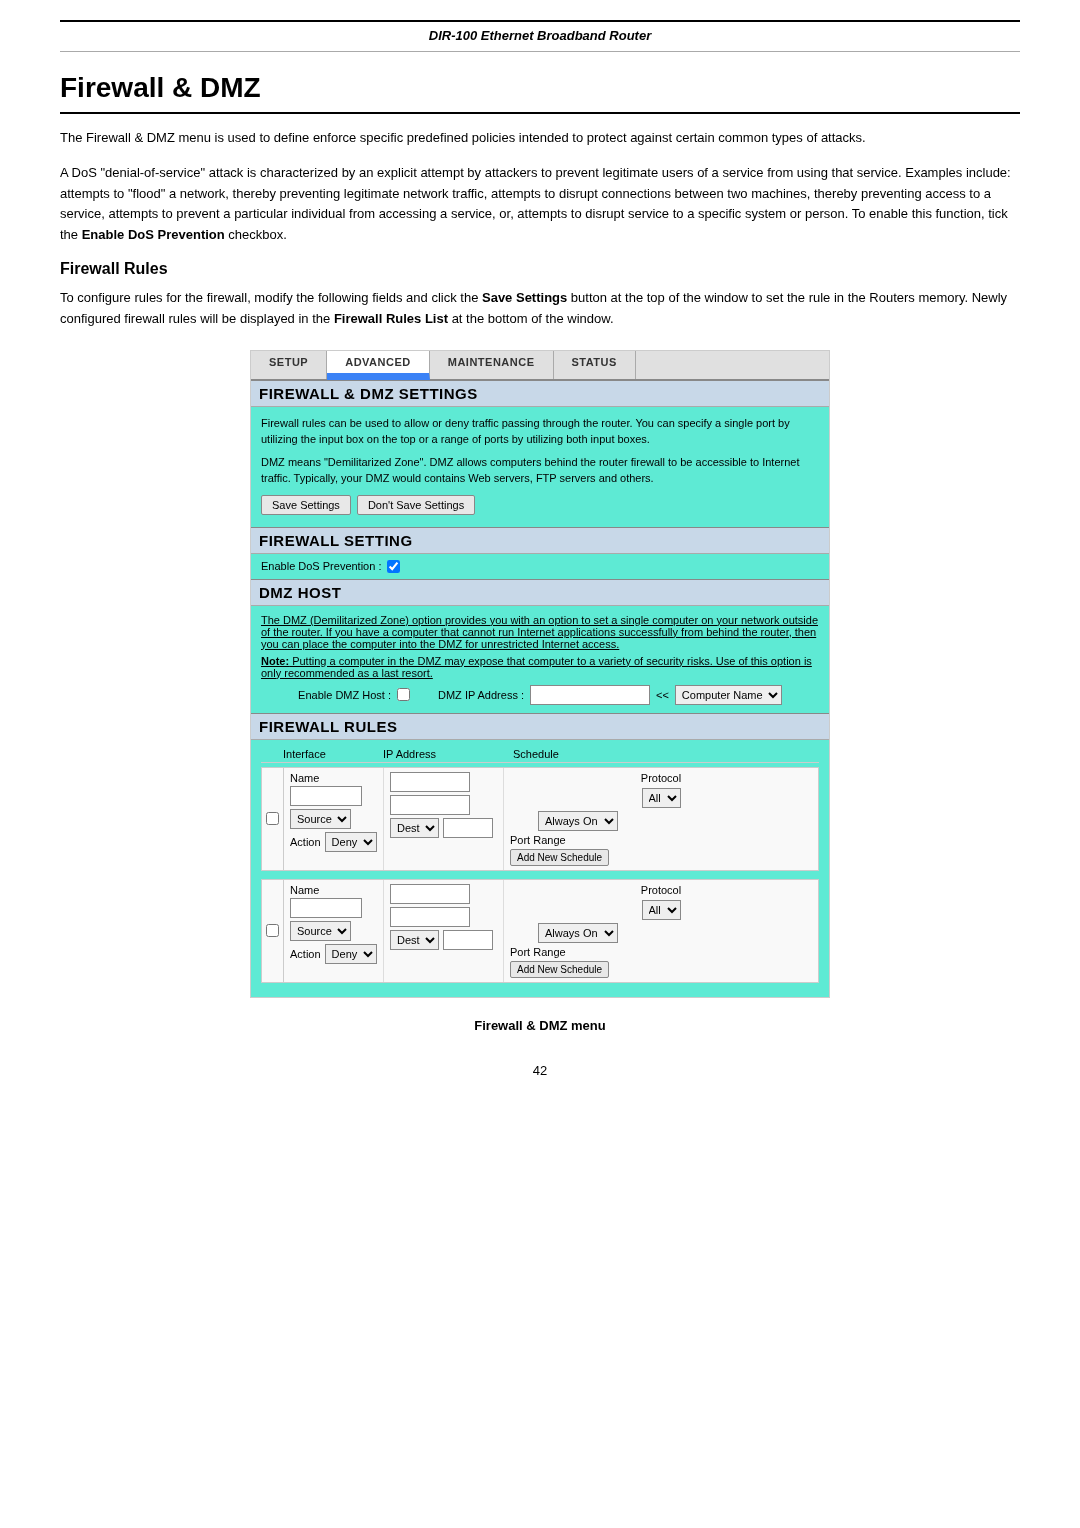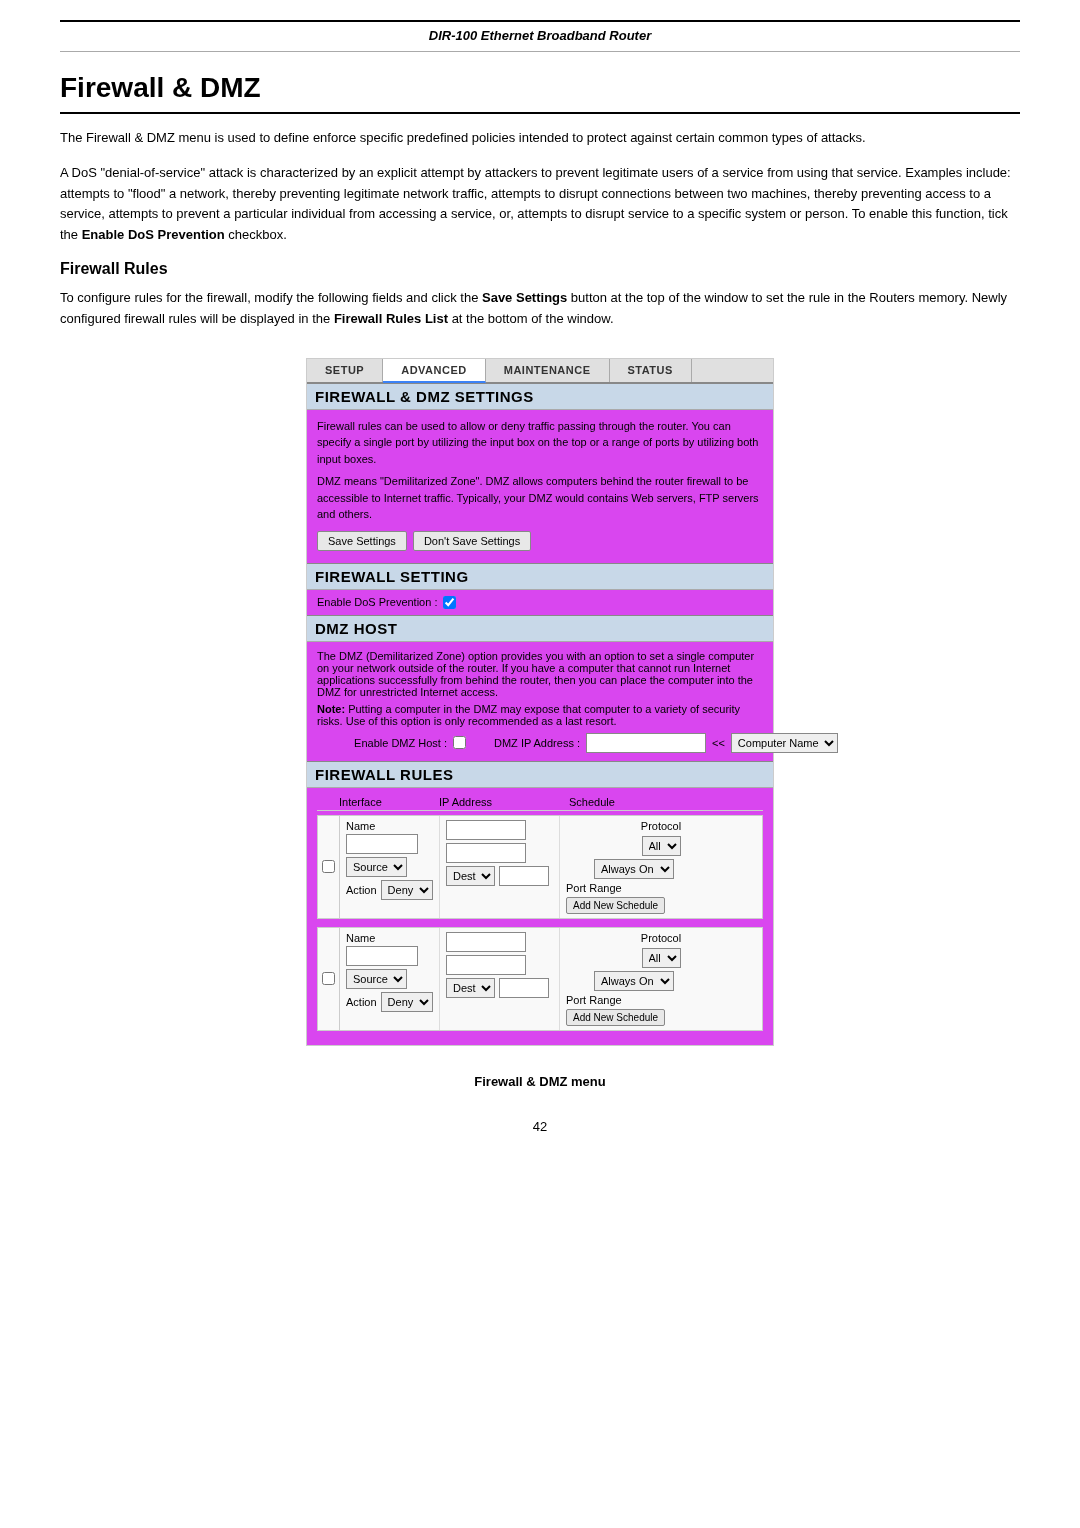--- a/index.html
+++ b/index.html
@@ -45,44 +45,44 @@
       line-height: 1.6;
       margin-bottom: 14px;
     }
     h2.section-title {
       font-size: 16px;
       font-weight: bold;
       margin-bottom: 10px;
     }
     .ui-screenshot {
       border: 1px solid #ccc;
-      margin: 28px auto;
-      width: 468px;
-      font-size: 11px;
-      background: #d946ef;
+      margin: 20px auto;
+      width: 580px;
+      font-size: 11px;
+      background: #5eead4;
     }
     
     .nav-tabs {
       display: flex;
       border-bottom: 1px solid #888;
       background: #e0e0e0;
     }
     .nav-tab {
       padding: 5px 18px;
       font-size: 11px;
       font-weight: bold;
       text-transform: uppercase;
       letter-spacing: 0.5px;
       cursor: pointer;
       border-right: 1px solid #aaa;
       color: #333;
     }
     .nav-tab.active {
       background: #fff;
-      border-bottom: 2px solid #3b82f6;
+      border-bottom: 7px solid #3b82f6;
       margin-bottom: -1px;
     }
     
     .section-header {
       background: #c8d8e8;
       padding: 4px 8px;
       font-weight: bold;
       font-size: 15px;
       text-transform: uppercase;
       letter-spacing: 0.5px;
@@ -119,21 +119,21 @@
       font-size: 11px;
     }
     .setting-row label {
       margin-right: 6px;
     }
     
     .dmz-section {
       padding: 8px 10px;
       font-size: 11px;
     }
-    .dmz-section p { margin-bottom: 5px; }
+    .dmz-section p { margin-bottom: 5px; text-decoration: underline; }
     .dmz-section .note { font-size: 11px; margin-bottom: 5px; }
     .dmz-fields {
       display: flex;
       flex-direction: row;
       gap: 4px;
       padding-left: 20px;
       margin-top: 6px;
     }
     .dmz-field-row {
       display: flex;

